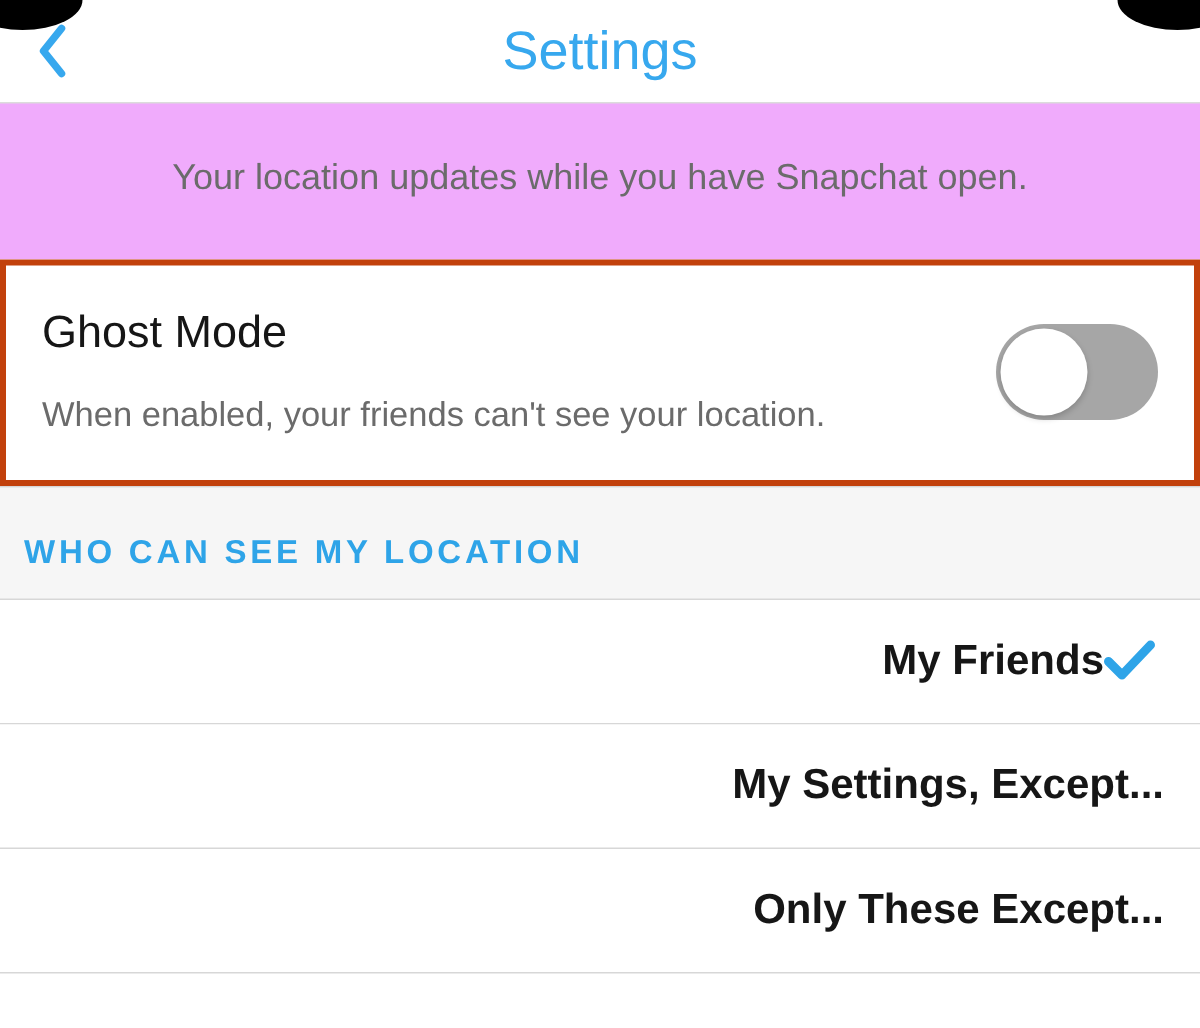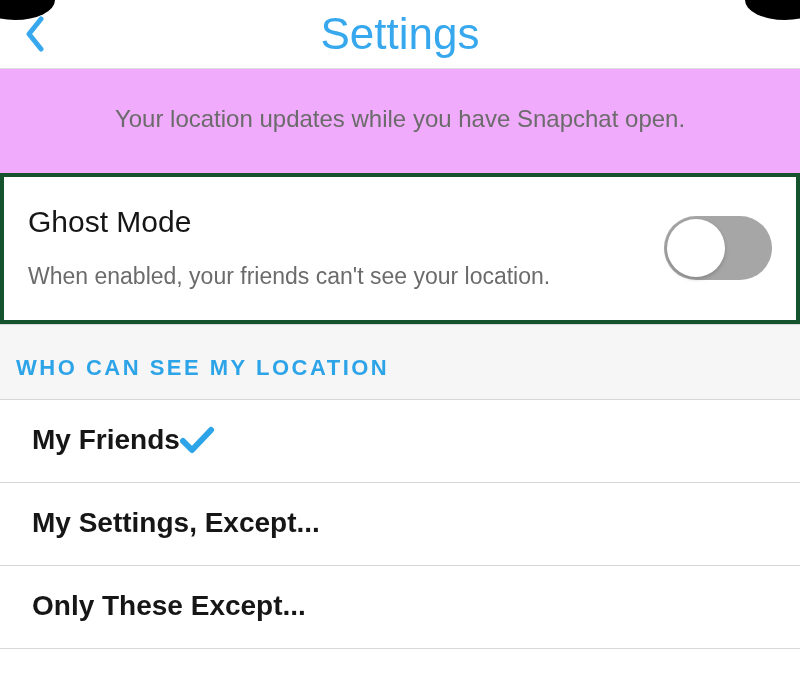--- a/index.html
+++ b/index.html
@@ -30,21 +30,21 @@
       transform: translateY(-50%);
       cursor: pointer;
       padding: 6px;
     }
     .back-icon svg {
       width: 22px;
       height: 36px;
       display: block;
     }
     .header-title {
-      font-size: 44px;
+      font-size: 36px;
       font-weight: 500;
       color: #37a8ee;
     }
     .notch-left, .notch-right {
       position: absolute;
       top: -20px;
       width: 80px;
       height: 40px;
       background: #000;
       border-radius: 50%;
@@ -59,21 +59,21 @@
       color: #6b6b6b;
       font-size: 24px;
       font-weight: 400;
     }
     .section-row {
       background: #ffffff;
       position: relative;
       border-bottom: 1px solid #d7d7d7;
     }
     .highlight-box {
-      border: 4px solid #14532d;
+      border: 4px solid #c2410c;
       padding: 28px 24px 30px;
       display: flex;
       align-items: center;
       justify-content: space-between;
       gap: 18px;
     }
     .ghost-text {
       flex: 1;
     }
     .ghost-title {
@@ -114,21 +114,21 @@
     }
     .section-header-text {
       color: #2ea4e8;
       font-size: 22px;
       font-weight: 600;
       letter-spacing: 2.5px;
     }
     .option-row {
       display: flex;
       align-items: center;
-      justify-content: flex-start;
+      justify-content: flex-end;
       padding: 24px 24px 26px 32px;
       border-bottom: 1px solid #d7d7d7;
       cursor: pointer;
       background: #ffffff;
     }
     .option-label {
       font-size: 28px;
       font-weight: 700;
       color: #161616;
     }

